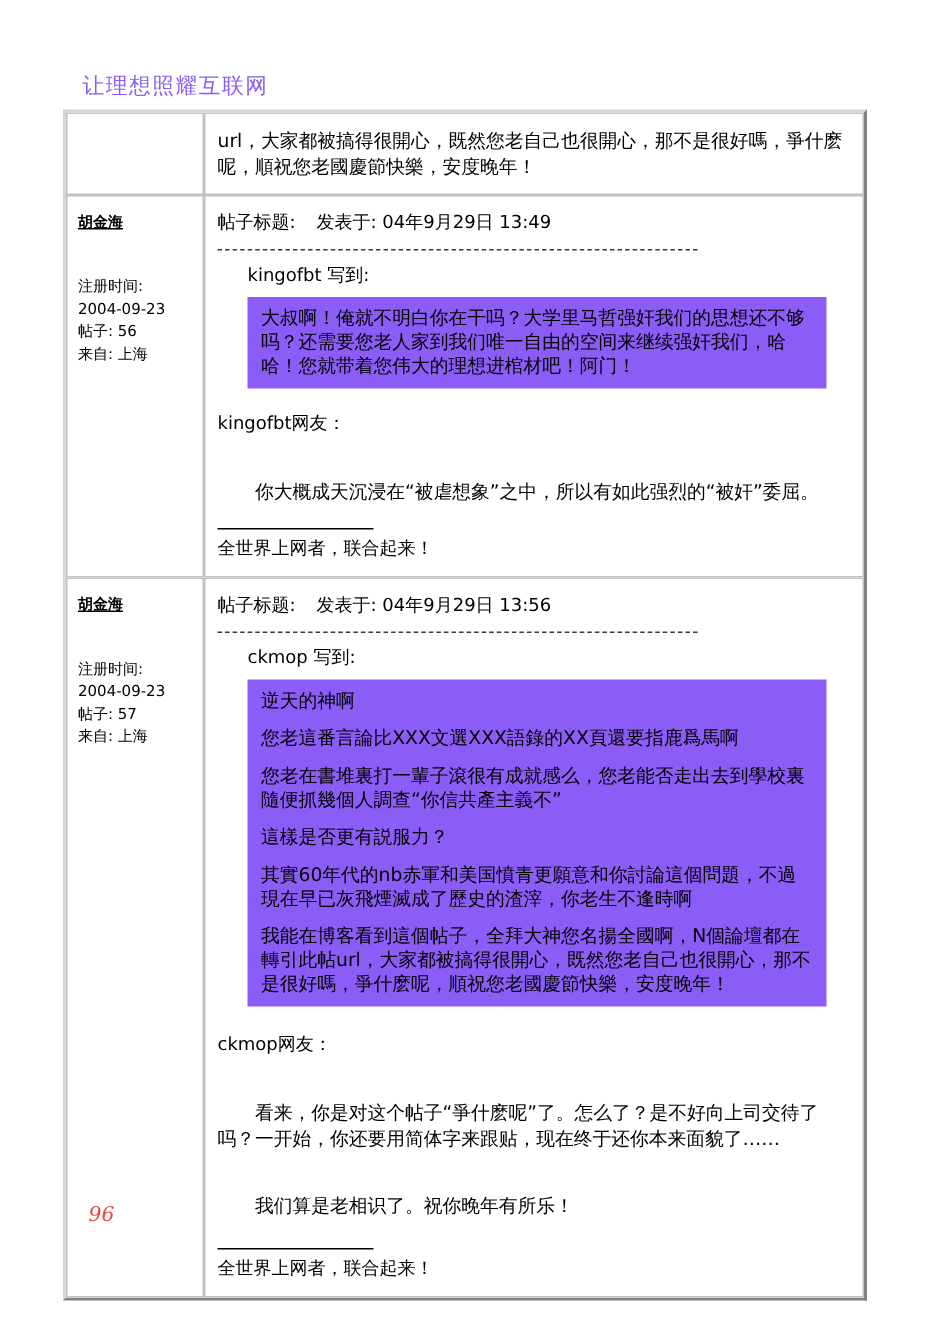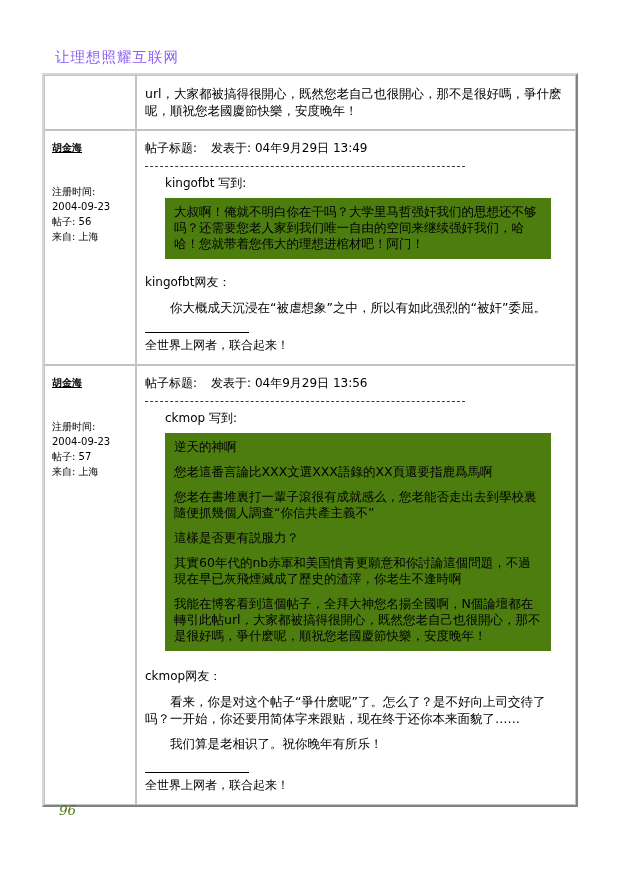--- a/index.html
+++ b/index.html
@@ -50,50 +50,50 @@
   .post-date { margin-left: 14px; }
   .dashline {
     width: 320px; height: 1px;
     border-bottom: 1px dashed #3a3a3a;
     margin: 9px 0 8px 0;
   }
   .quote-author { margin-left: 20px; font-size: 12px; margin-bottom: 6px; }
   .quotebox {
     margin-left: 20px;
     width: 386px;
-    background: #4d7c0f;
+    background: #8b5cf6;
     padding: 6px 9px 7px 9px;
   }
   .quotebox p { line-height: 16px; font-size: 12.5px; margin: 0; }
   .quotebox p + p { margin-top: 9px; }
 
   .reply-to { margin-top: 17px; font-size: 12px; }
   .reply p {
     text-indent: 2em;
     line-height: 17px;
     font-size: 12.5px;
-    margin-top: 8px;
+    margin-top: 28px;
   }
   .sig-line {
     width: 104px; height: 1px;
     border-top: 1px solid #000;
     margin-top: 20px;
   }
   .sig { margin-top: 4px; font-size: 12px; }
 
   .row-2 .reply-to { margin-top: 15px; }
   .row-2 .sig-line { margin-top: 16px; }
 
   .page-number {
     position: absolute;
     left: 59px; top: 802px;
     font-family: "DejaVu Serif", "Liberation Serif", serif;
     font-style: italic;
     font-size: 13.5px;
-    color: #4d7c0f;
+    color: #ef4444;
   }
 </style>
 </head>
 <body>
 
 <div class="page">
 
   <div class="header-title">让理想照耀互联网</div>
 
   <table class="posts">

